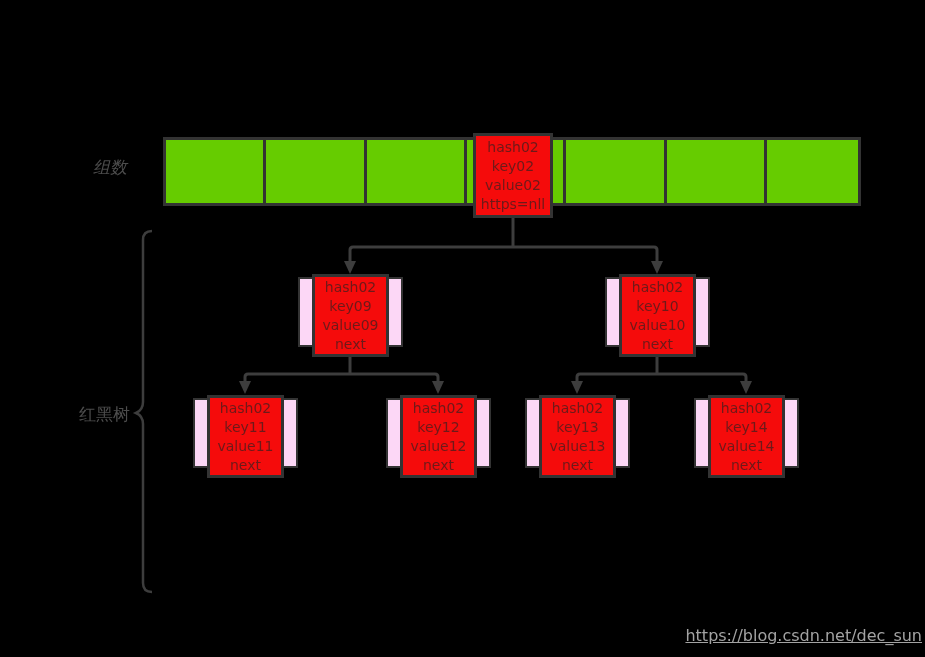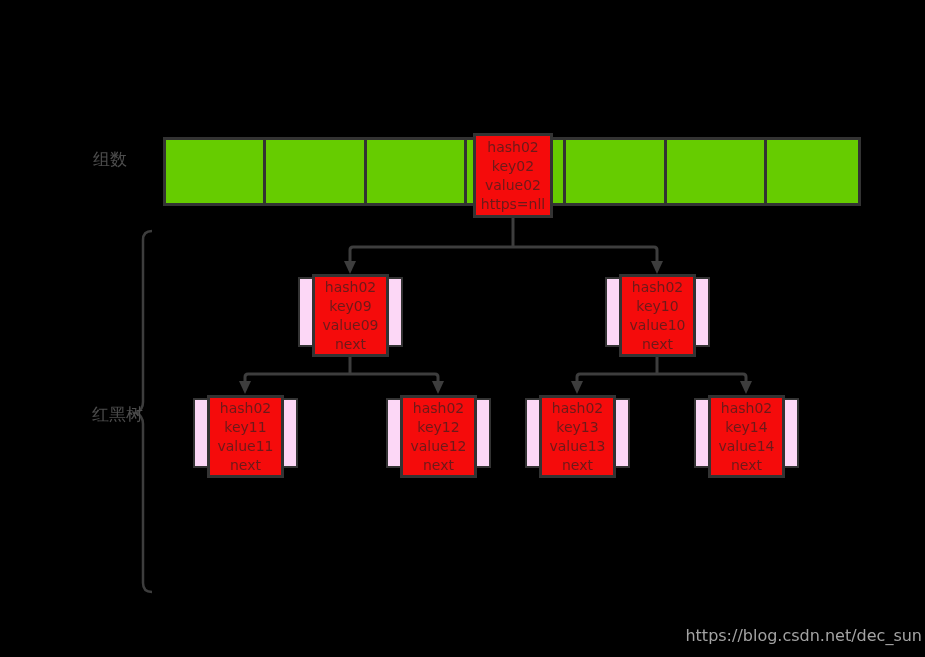--- a/index.html
+++ b/index.html
@@ -30,22 +30,22 @@
   .arrow { fill: var(--line); stroke: none; }
   .brace { stroke: var(--line); stroke-width: 2.5; fill: none; }
 
   .side-label {
     position: absolute;
     color: var(--labelText);
     font-size: 17px;
     z-index: 3;
     white-space: nowrap;
   }
-  .array-label { left: 93px; top: 148px; }
-  .tree-label  { left: 92px; top: 403px; }
+  .array-label { left: 93px; top: 156px; font-style: italic; }
+  .tree-label  { left: 79px; top: 403px; }
 
   .array {
     position: absolute;
     left: 163px; top: 137px;
     width: 698px; height: 69px;
     background: var(--green);
     border: 3px solid var(--border);
     box-sizing: border-box;
     z-index: 2;
   }
@@ -103,20 +103,21 @@
   .n13 { left: 525px; top: 395px; }
   .n14 { left: 694px; top: 395px; }
 
   .watermark {
     position: absolute;
     right: 3px; top: 626px;
     color: var(--wmText);
     font-size: 16px;
     z-index: 3;
     white-space: nowrap;
+    text-decoration: underline;
   }
 </style>
 </head>
 <body>
 
 <div class="canvas">
 
   <svg class="connectors" viewBox="0 0 925 657">
 
     <path class="conn" d="M513 218 V247"></path>

